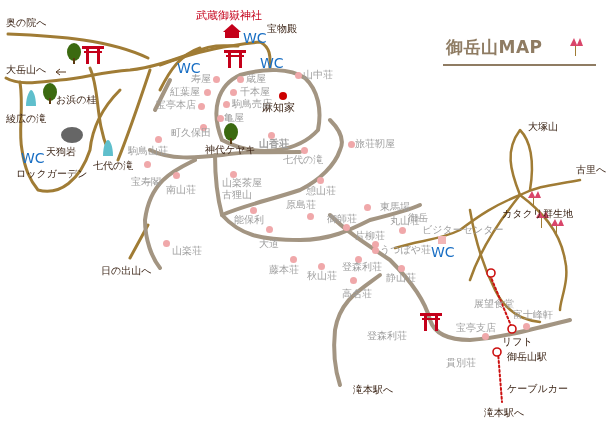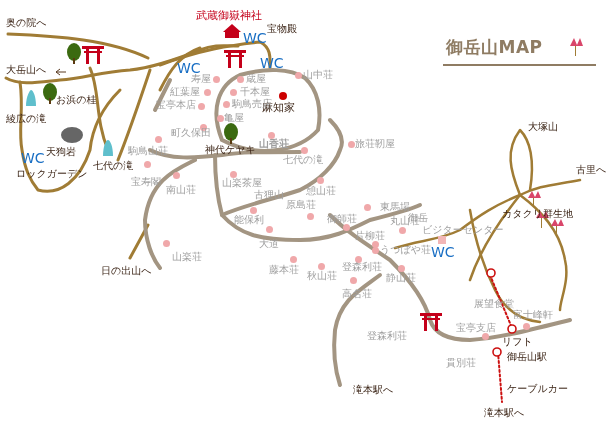--- a/index.html
+++ b/index.html
@@ -181,31 +181,31 @@
 <div class="dot" style="left:173px;top:172px;"></div>
 <div class="lbl inn" style="left:166px;top:184px;">南山荘</div>
 <div class="dot" style="left:268px;top:132px;"></div>
 <div class="lbl inn" style="left:259px;top:138px;font-weight:bold;">山香荘</div>
 <div class="dot" style="left:301px;top:147px;"></div>
 <div class="lbl inn" style="left:283px;top:154px;">七代の滝</div>
 <div class="dot" style="left:348px;top:141px;"></div>
 <div class="lbl inn" style="left:355px;top:138px;">旅荘靭屋</div>
 <div class="dot" style="left:230px;top:171px;"></div>
 <div class="lbl inn" style="left:222px;top:177px;">山楽茶屋</div>
-<div class="lbl inn" style="left:222px;top:189px;margin-left:32px;">古狸山</div>
+<div class="lbl inn" style="left:222px;top:189px;">古狸山</div>
 <div class="dot" style="left:317px;top:177px;"></div>
 <div class="lbl inn" style="left:306px;top:185px;">憩山荘</div>
 <div class="dot" style="left:307px;top:213px;"></div>
 <div class="lbl inn" style="left:286px;top:199px;">原島荘</div>
 <div class="dot" style="left:250px;top:207px;"></div>
 <div class="lbl inn" style="left:234px;top:214px;">能保利</div>
 <div class="dot" style="left:266px;top:226px;"></div>
 <div class="lbl inn" style="left:259px;top:238px;">大道</div>
 <div class="dot" style="left:163px;top:240px;"></div>
-<div class="lbl inn" style="left:172px;top:251px;">山楽荘</div>
+<div class="lbl inn" style="left:172px;top:245px;">山楽荘</div>
 <div class="dot" style="left:364px;top:204px;"></div>
 <div class="lbl inn" style="left:372px;top:201px;margin-left:8px;">東馬場</div>
 <div class="dot" style="left:399px;top:227px;"></div>
 <div class="lbl inn" style="left:390px;top:215px;">丸山荘</div>
 <div class="dot" style="left:343px;top:224px;"></div>
 <div class="lbl inn" style="left:327px;top:213px;">御師荘</div>
 <div class="dot" style="left:372px;top:241px;"></div>
 <div class="lbl inn" style="left:355px;top:230px;">片柳荘</div>
 <div class="dot" style="left:372px;top:247px;"></div>
 <div class="lbl inn" style="left:380px;top:244px;">うつぼや荘</div>

